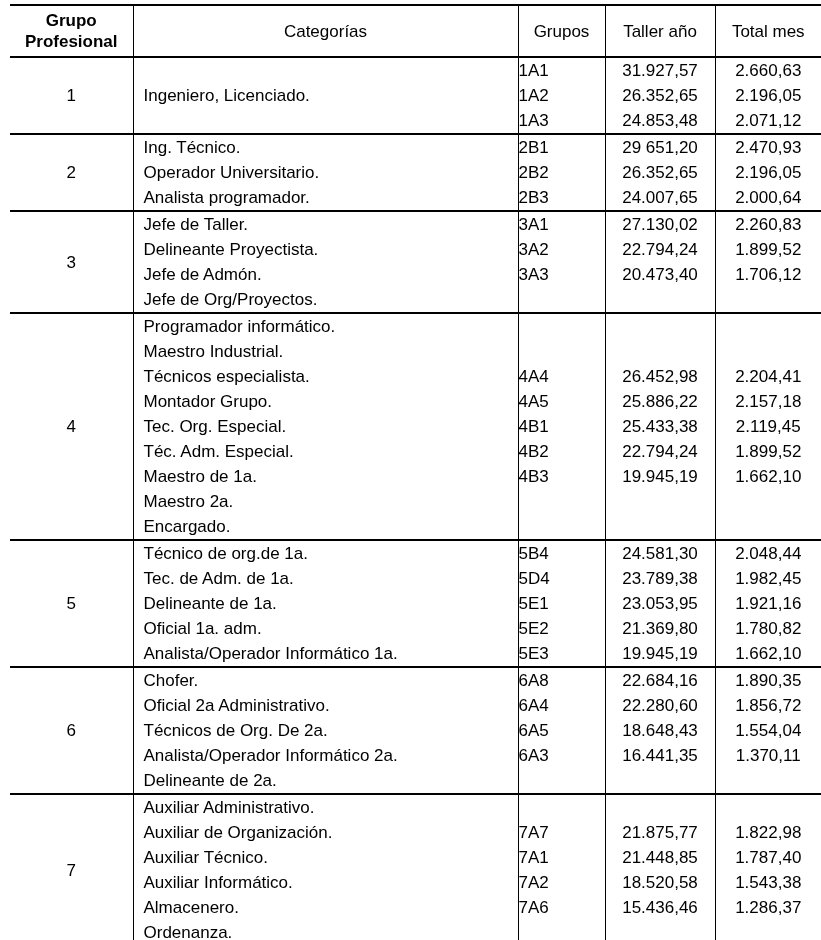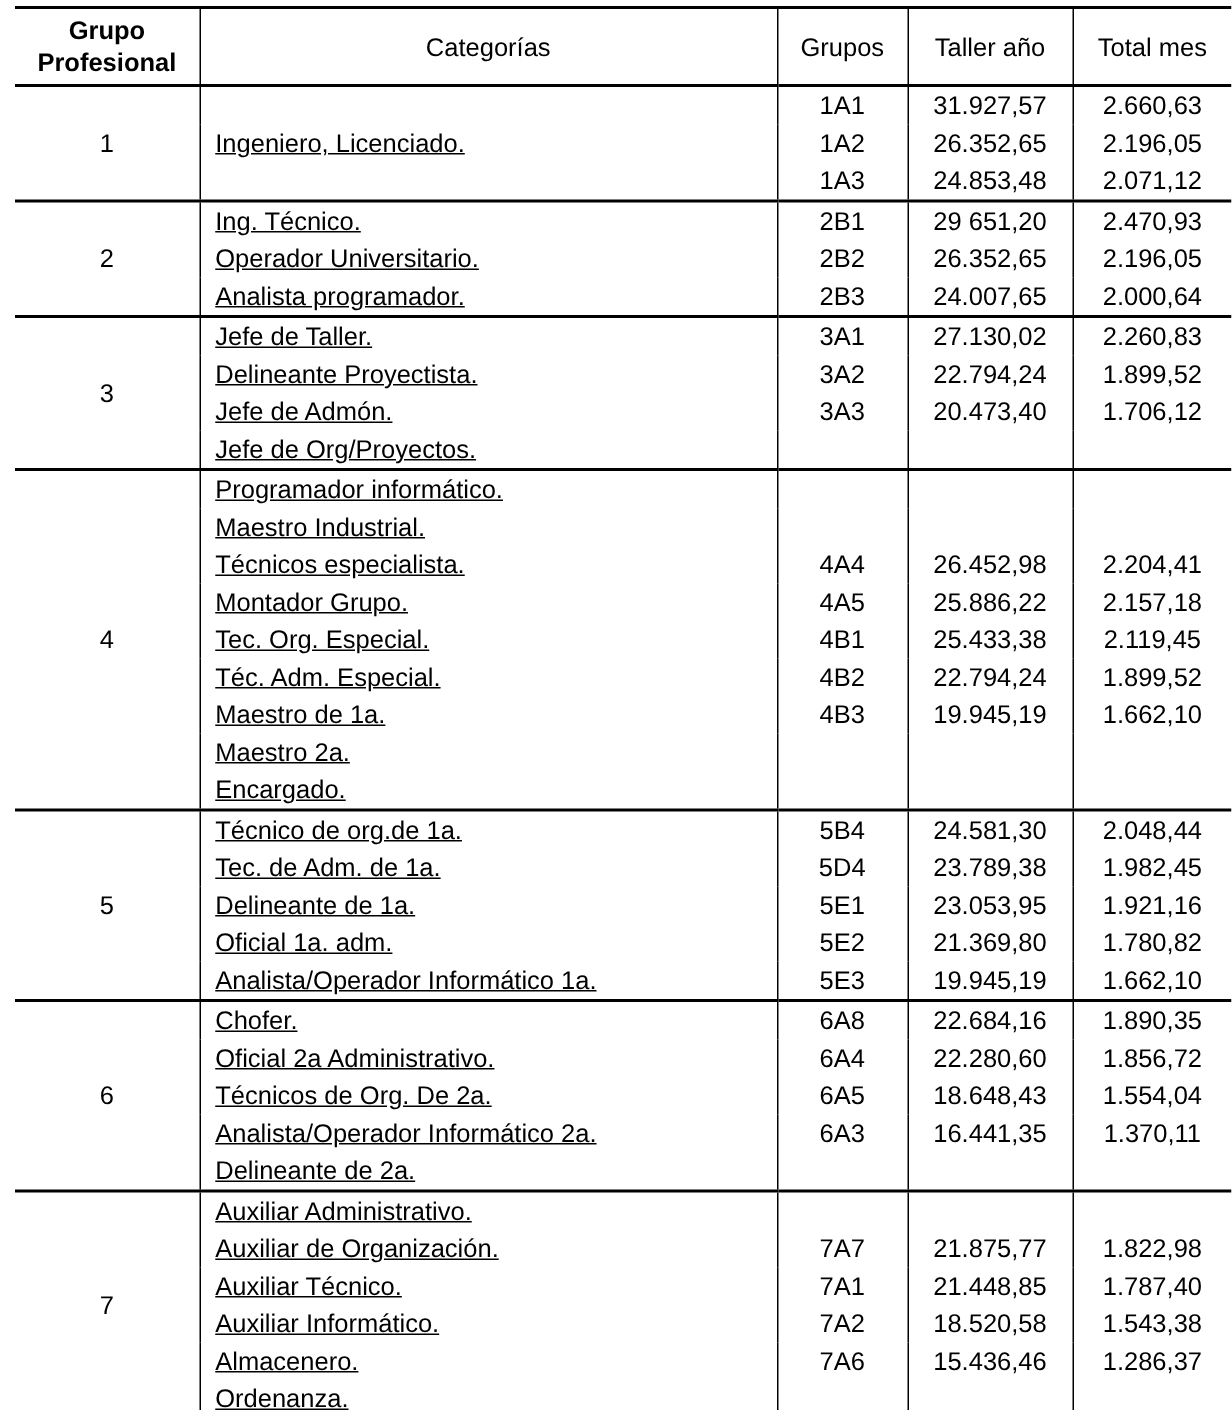--- a/index.html
+++ b/index.html
@@ -45,22 +45,22 @@
     font-size: 17px;
     height: 25px;
     line-height: 25px;
     padding: 0;
     vertical-align: middle;
     white-space: nowrap;
     overflow: hidden;
   }
   .bL { border-left: 1.5px solid #000; }
   td.grp  { text-align: center; vertical-align: middle; }
-  td.cat  { text-align: left; padding-left: 10px; text-decoration: underline; }
-  td.code { text-align: center; }
+  td.cat  { text-align: left; padding-left: 10px; }
+  td.code { }
   td.num  { text-align: center; }
   tr.group-start td { border-top: 2px solid #000; }
 </style>
 </head>
 <body>
 
 <div class="sheet">
   <table class="salary">
     <colgroup>
       <col class="c1">

